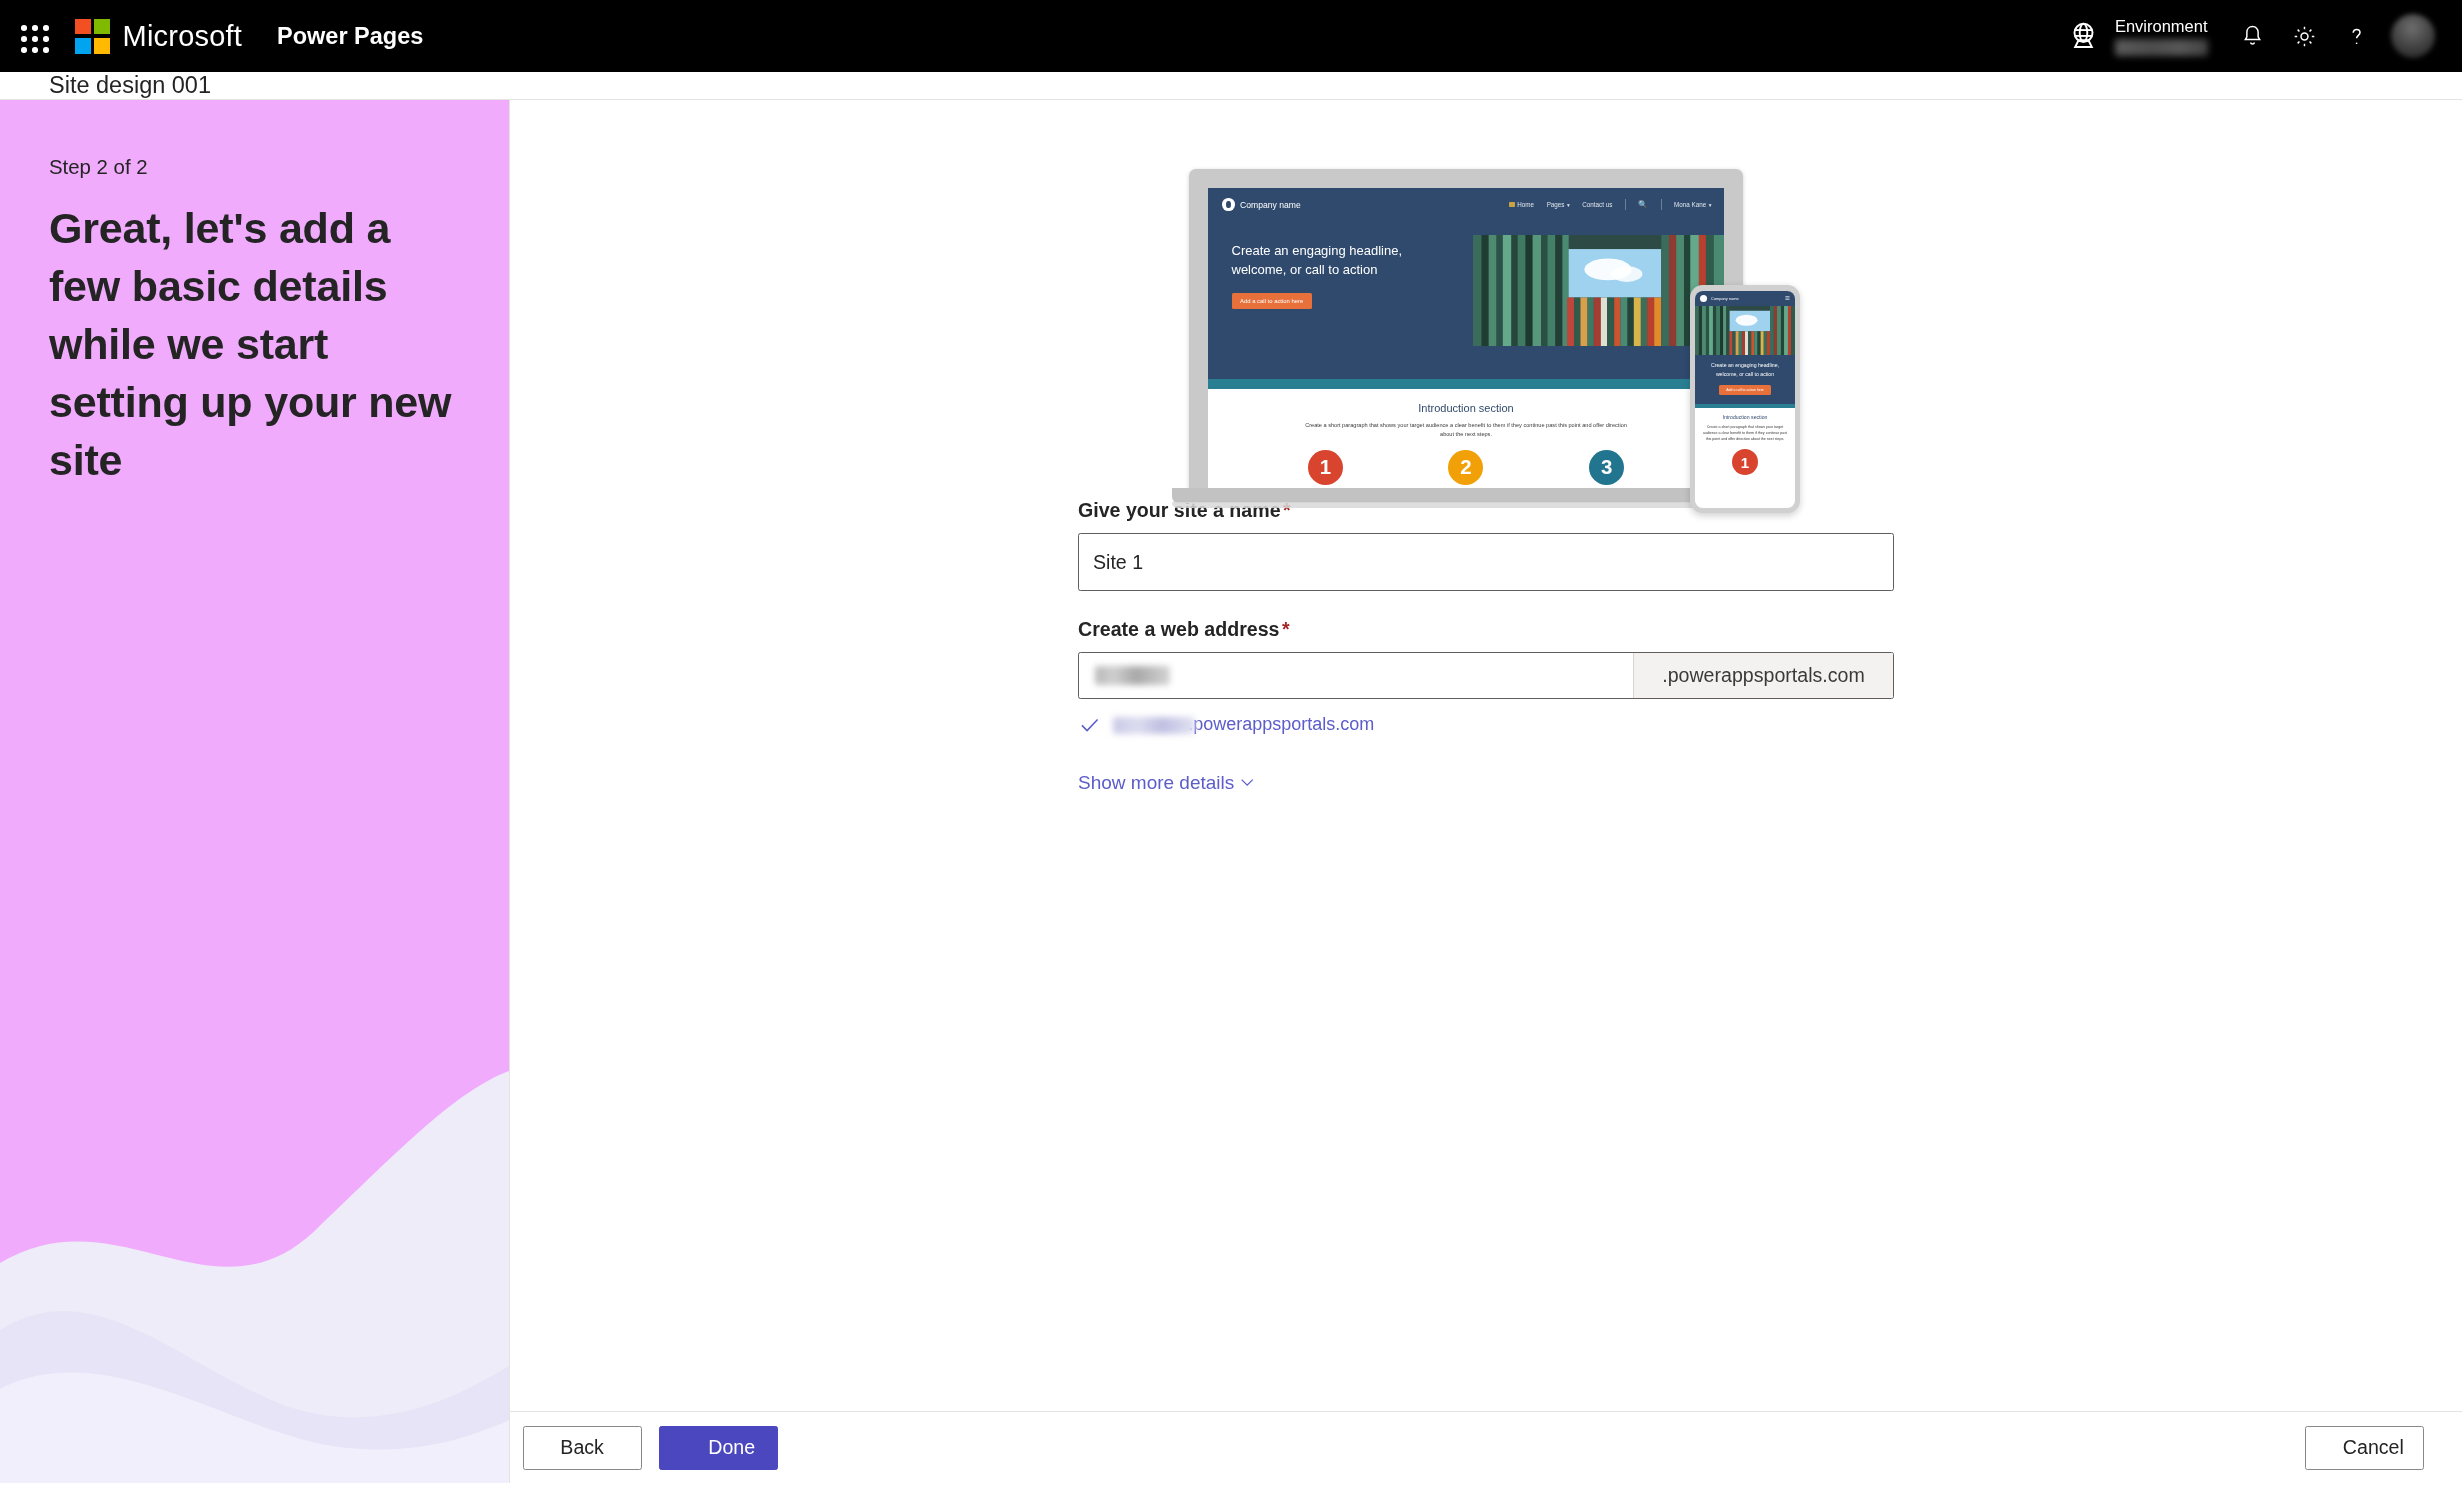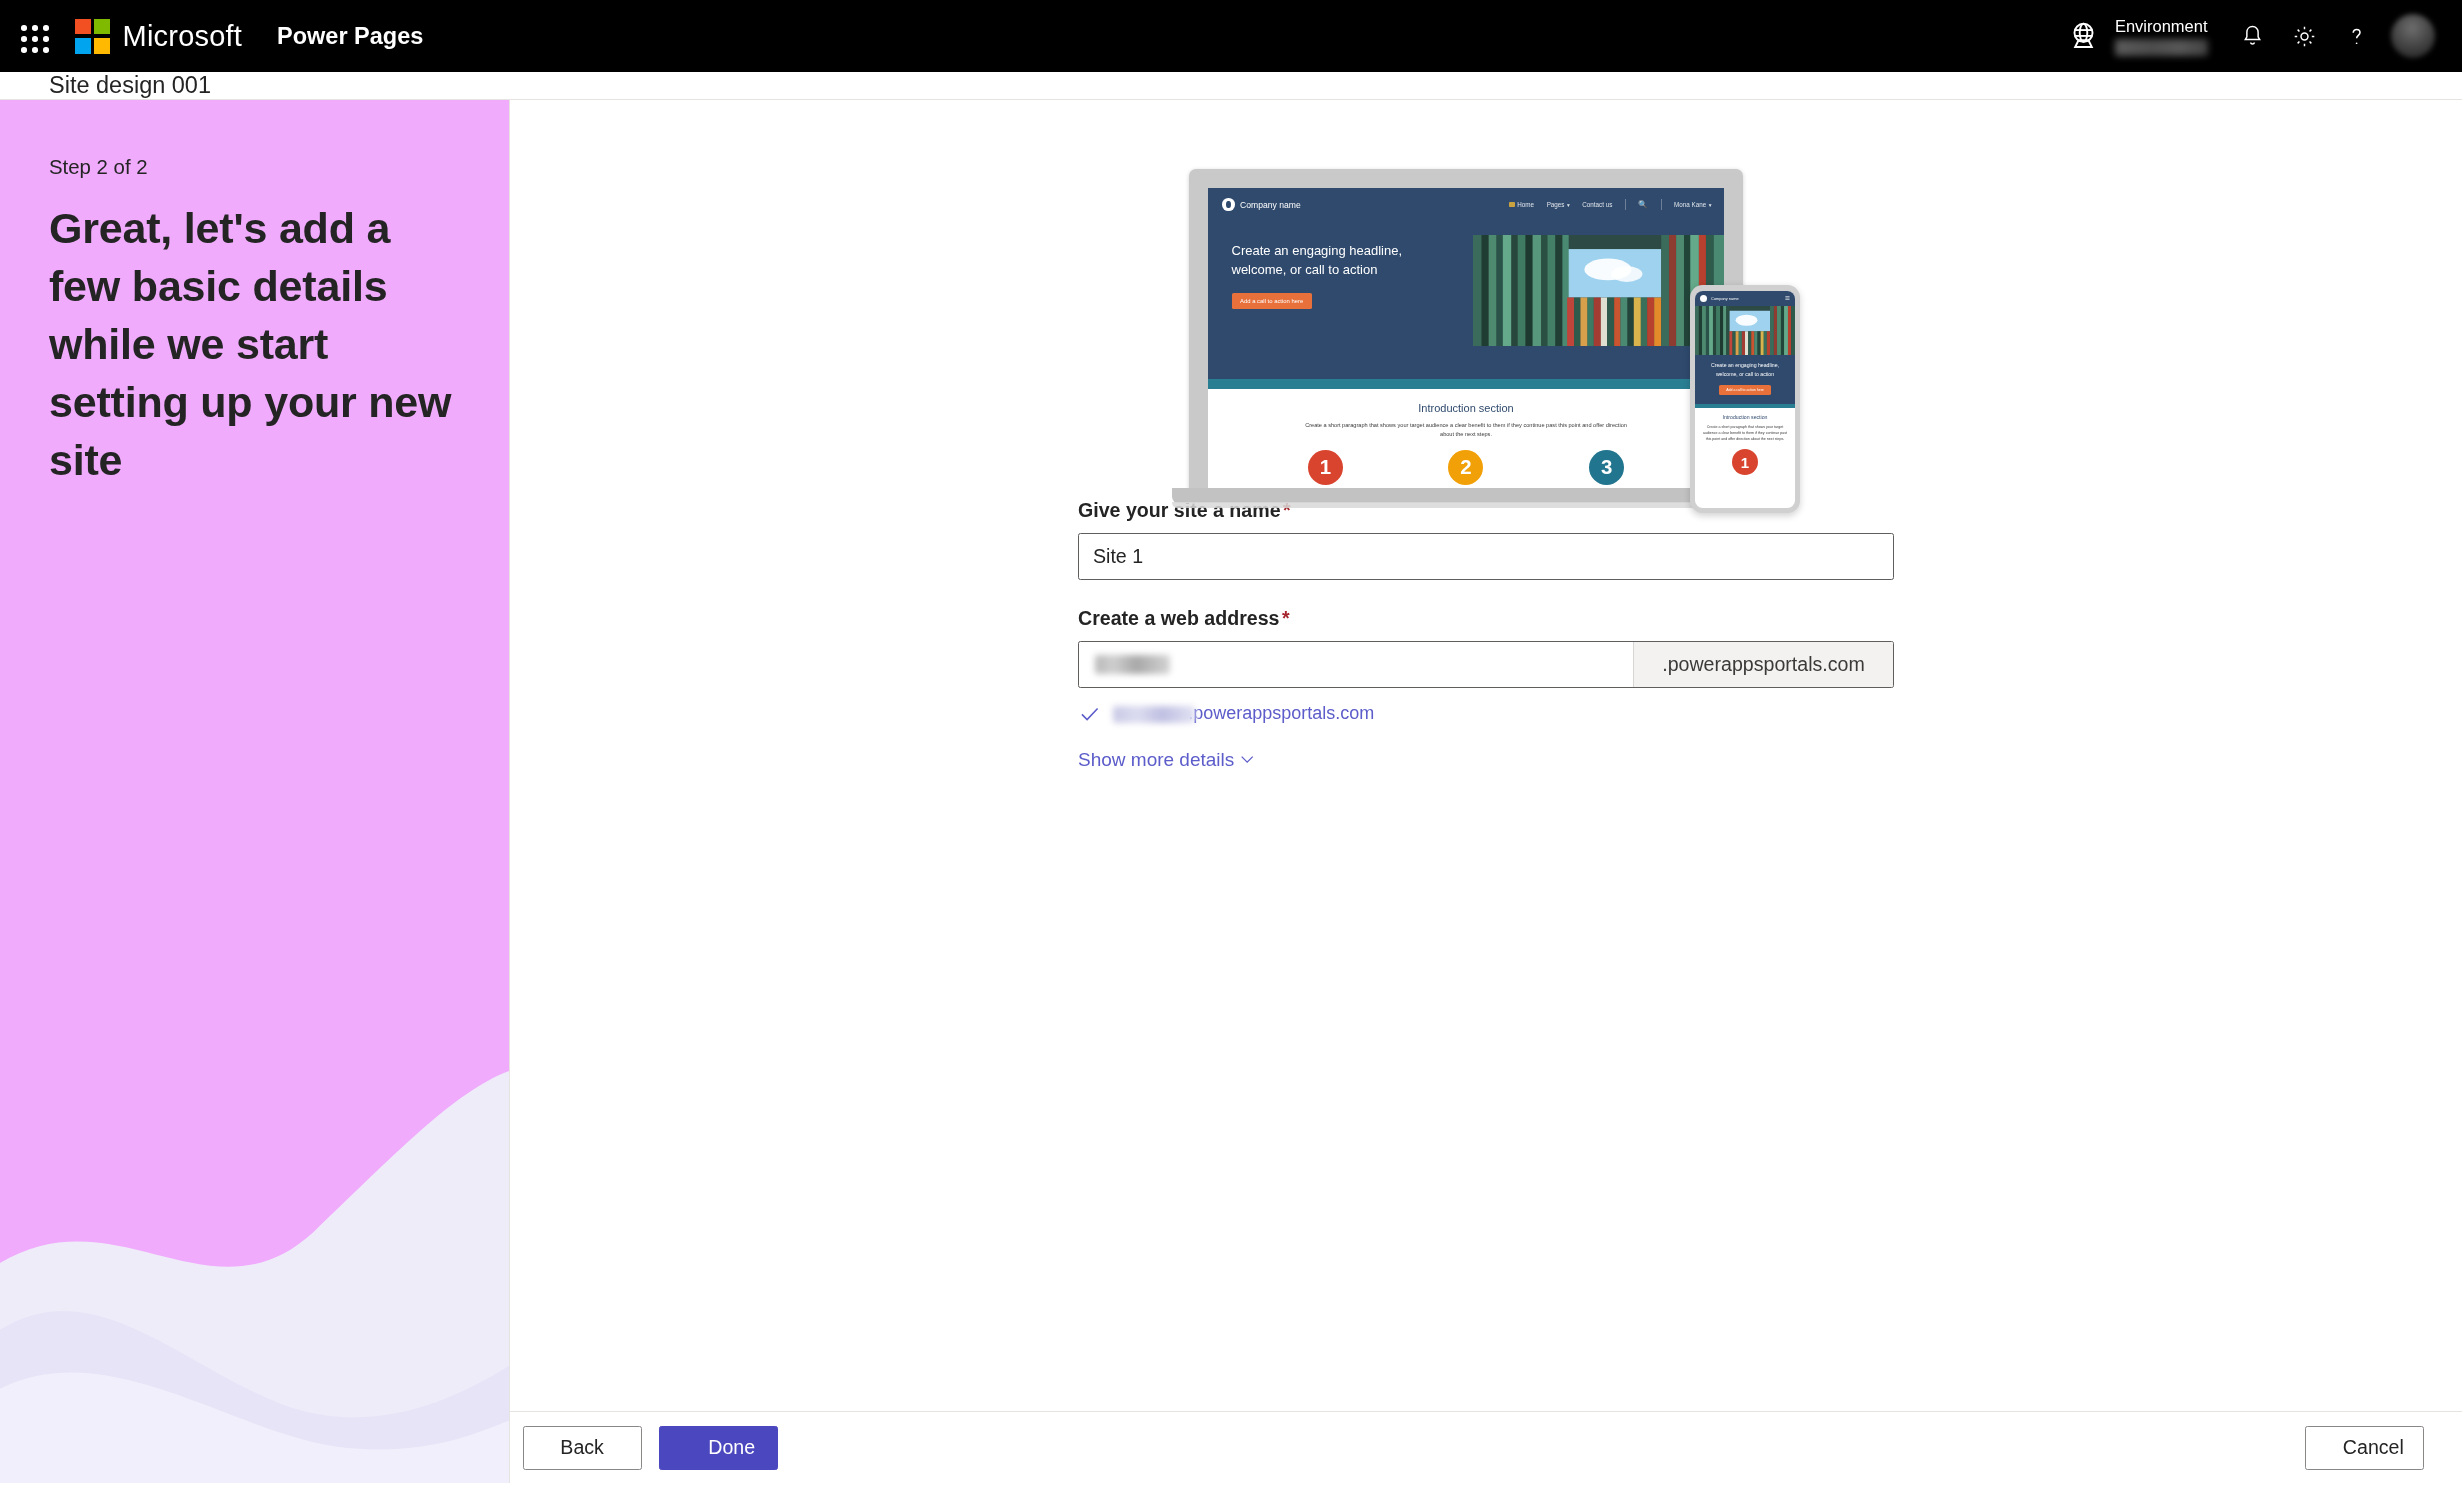--- a/index.html
+++ b/index.html
@@ -439,21 +439,21 @@
   .field-label {
     font-size: 19.6px;
     font-weight: 600;
     color: #242424;
     margin-bottom: 11px;
     display: block;
   }
   .req { color: #a4262c; font-weight: 600; margin-left: 2.4px; }
   .text-input {
     width: 100%;
-    height: 47px;
+    height: 58px;
     box-sizing: border-box;
     border: 1.6px solid #605e5c;
     border-radius: 2.4px;
     font-size: 19.6px;
     font-family: inherit;
     color: #242424;
     padding: 0 14px;
     background: #ffffff;
     outline: none;
   }
@@ -512,21 +512,21 @@
     display: inline-block;
     width: 82px;
     height: 17.3px;
     border-radius: 2.4px;
     background: linear-gradient(90deg,#c9c9e6,#dcdcf0 30%,#bfbfe2 60%,#e2e2f4);
     filter: blur(3.1px);
     vertical-align: middle;
     margin-right: -6.3px;
   }
   .show-more {
-    margin-top: 23px;
+    margin-top: 35px;
     display: inline-flex;
     align-items: center;
     gap: 3px;
     color: #5c5ccb;
     font-size: 19px;
     cursor: pointer;
   }
 
   
   .footer {

